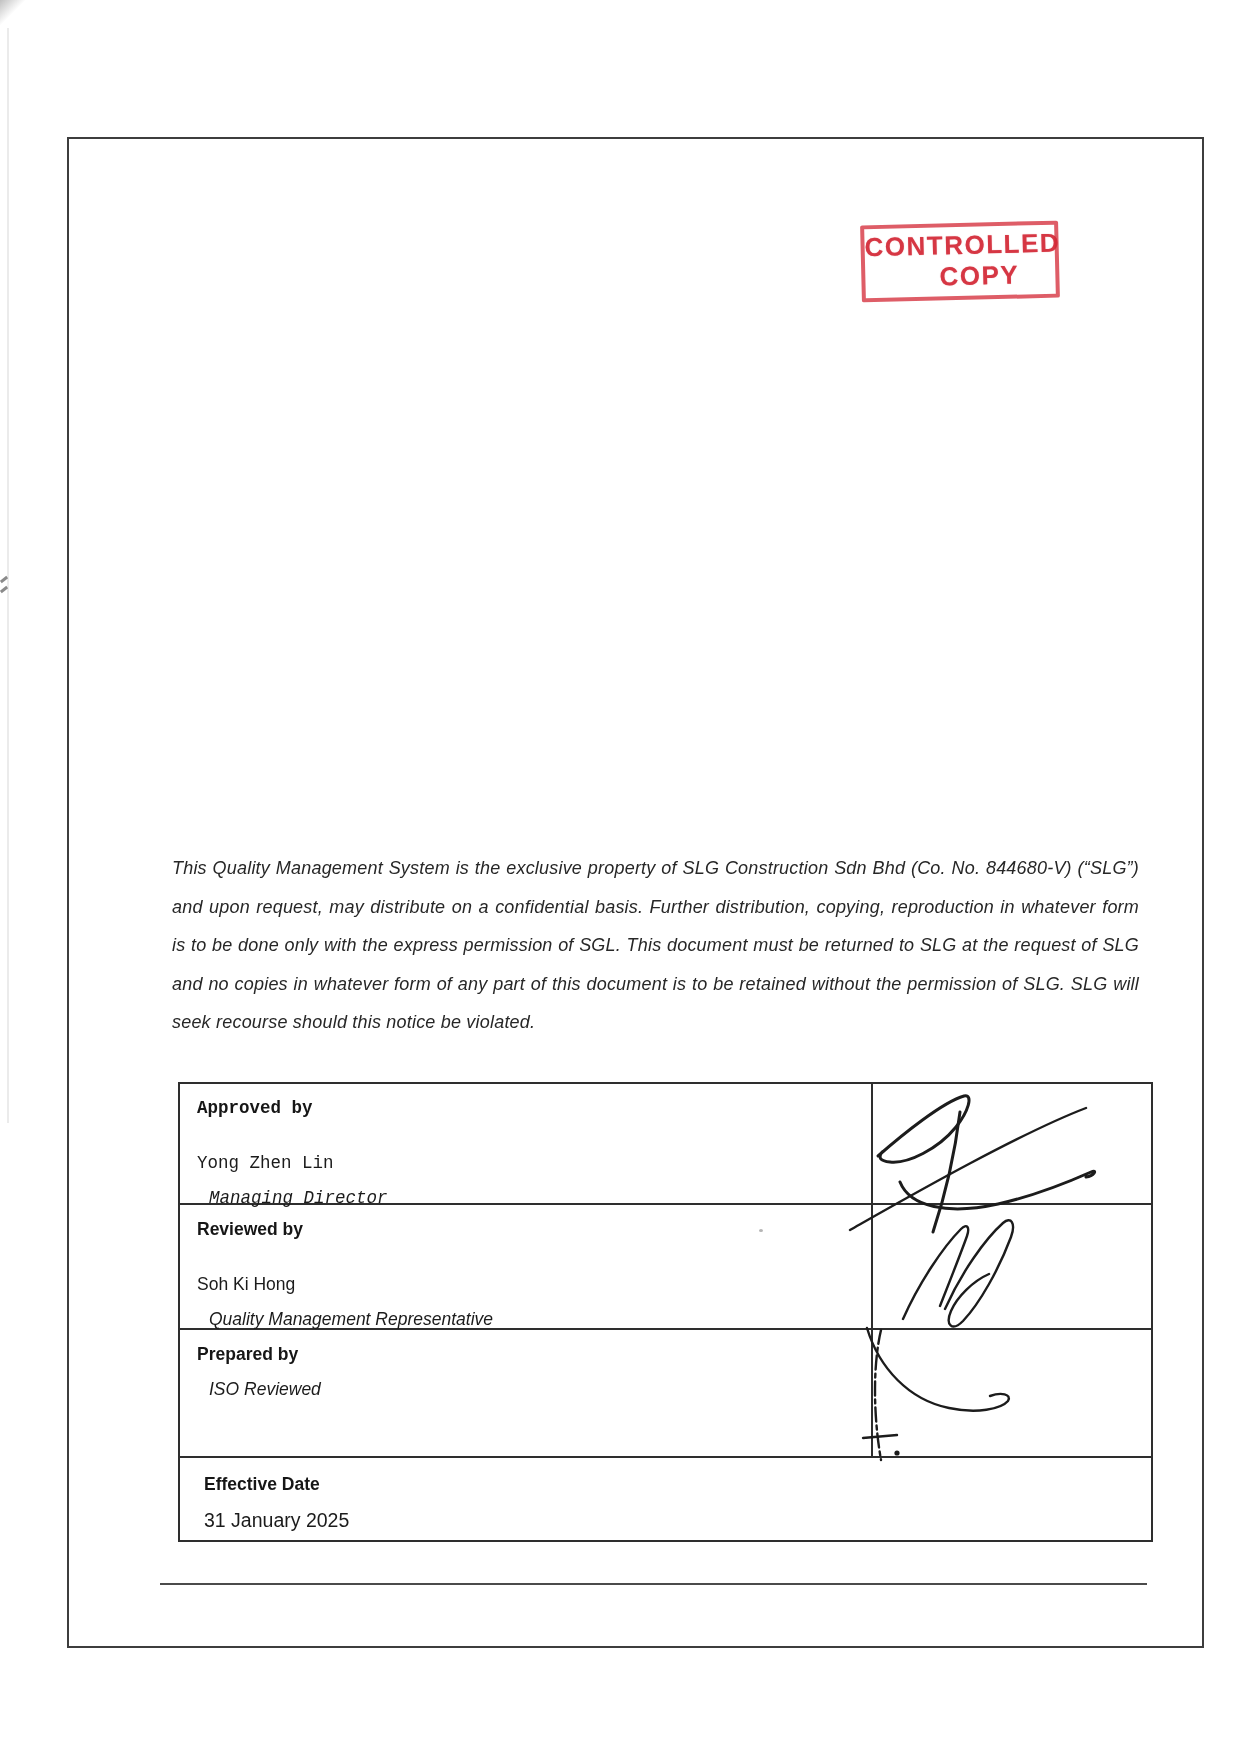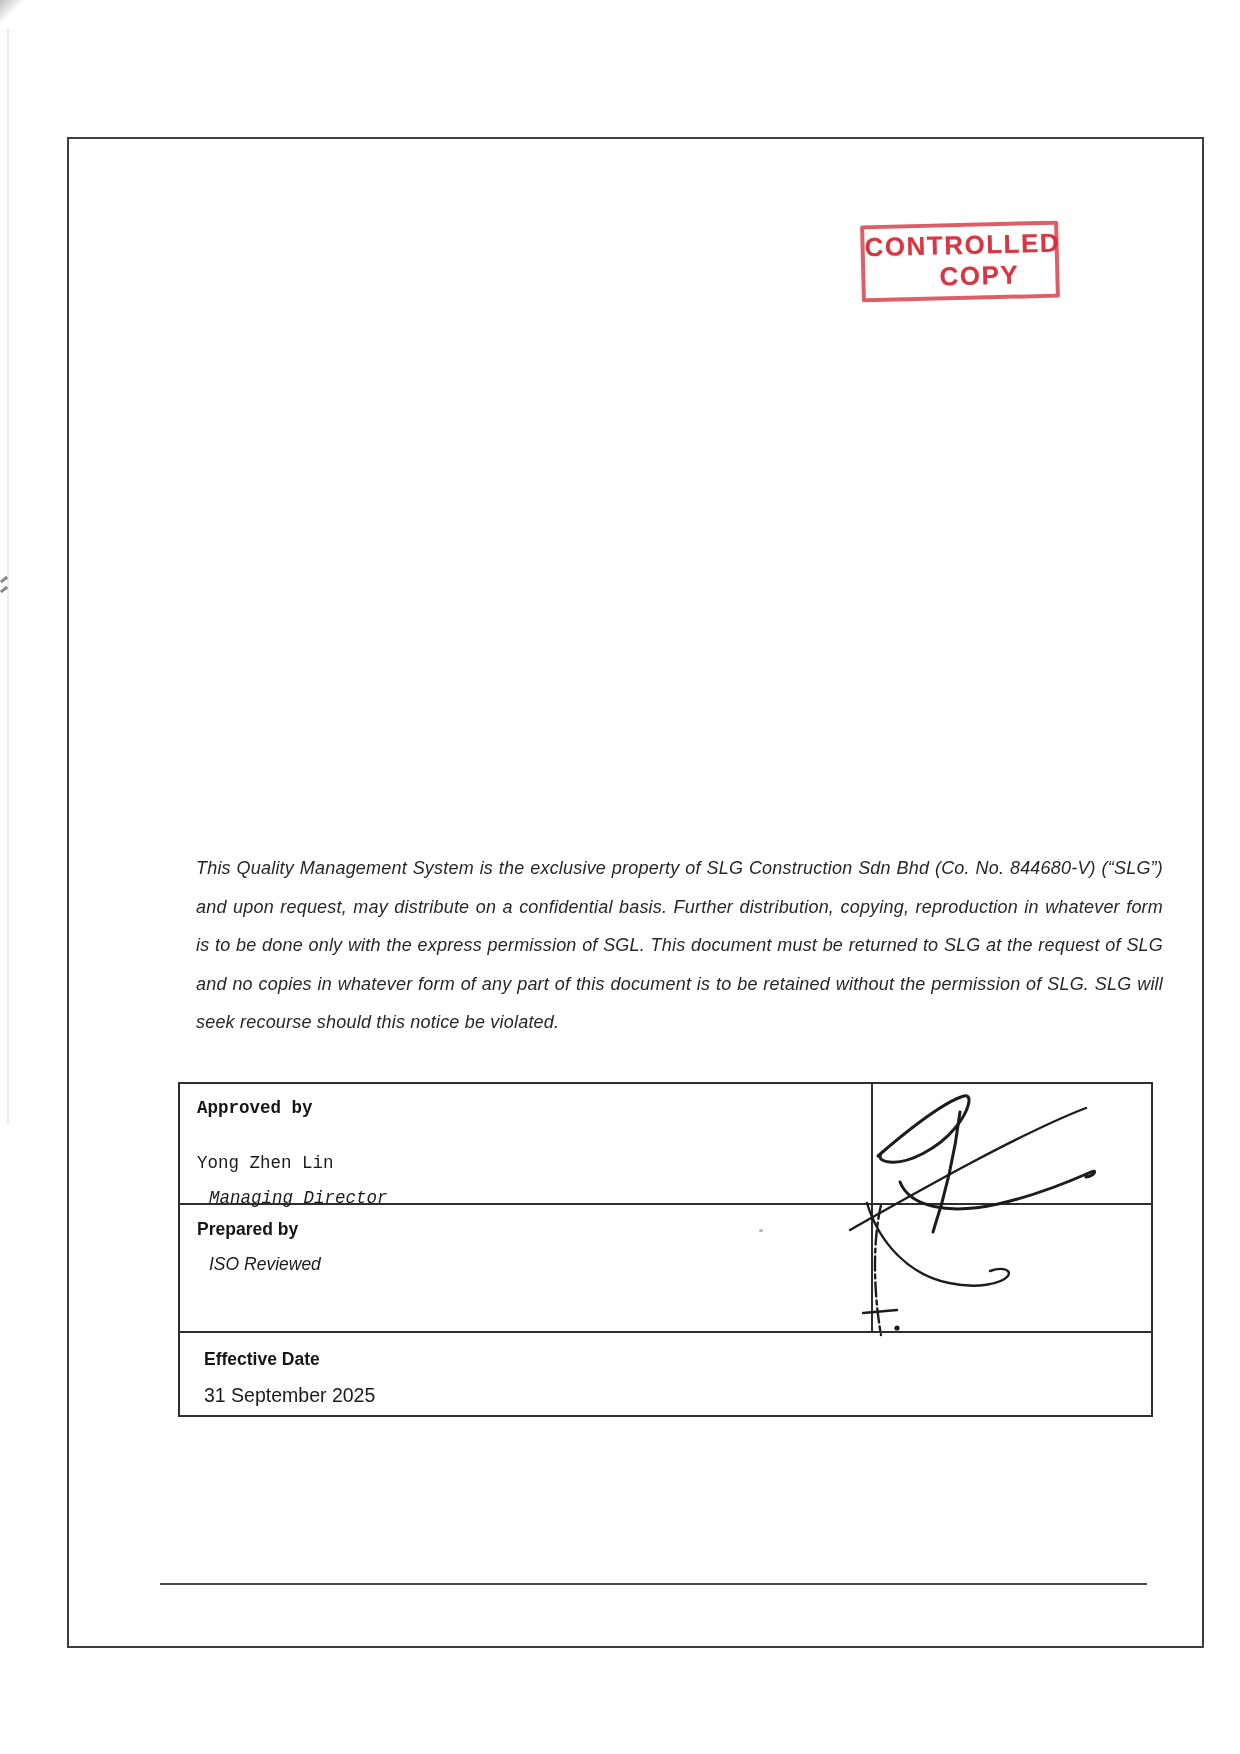--- a/index.html
+++ b/index.html
@@ -34,21 +34,21 @@
     text-align:center;padding-top:3px;
   }
   .stamp-line{
     font-weight:bold;font-size:26px;line-height:31px;letter-spacing:1.5px;
     color:rgba(211,40,53,.88);text-shadow:0 0 1px rgba(211,40,53,.45);
   }
   .stamp-line.second{margin-left:38px;}
 
   
   .notice{
-    left:196px;top:831px;width:967px;
+    left:172px;top:831px;width:967px;
     font-style:italic;font-size:18px;line-height:38.5px;
     text-align:justify;color:#272727;letter-spacing:.2px;
   }
 
   
   .approval-table{
     left:178px;top:1082px;width:975px;
     border:2px solid #2e2e2e;box-sizing:border-box;background:transparent;
   }
   .trow{display:flex;border-bottom:2px solid #2e2e2e;}
@@ -100,38 +100,51 @@
     <div class="cell-r">
       <svg class="sig sig1" width="300" height="160" viewBox="0 0 300 160">
         <path d="M30,74 C55,52 95,20 116,14 C126,12 120,30 108,45 C90,67 60,82 42,80 C32,79 30,76 34,70"></path>
         <path d="M112,30 C108,62 100,105 85,150"></path>
         <path class="thin" d="M2,148 C55,118 170,52 238,26"></path>
         <path d="M52,100 C62,125 100,133 150,122 C190,113 225,98 243,90 C250,87 246,94 238,95"></path>
       </svg>
     </div>
   </div>
 
+  <div class="trow r2">
+    <div class="cell-l">
+      <div class="lbl">Reviewed by</div>
+      <div class="nm">Soh Ki Hong</div>
+      <div class="ttl">Quality Management Representative</div>
+    </div>
+    <div class="cell-r">
+      <svg class="sig sig2" width="145" height="120" viewBox="0 0 145 120">
+        <path class="thin" d="M8,108 C24,72 48,36 66,18 C72,12 75,16 72,25 C66,42 54,72 45,95"></path>
+        <path class="thin" d="M50,98 C66,62 90,28 108,12 C116,5 121,12 116,26 C104,58 85,92 68,110 C57,121 50,114 56,100 C62,86 78,70 94,63"></path>
+      </svg>
+    </div>
+  </div>
 
   <div class="trow r3">
     <div class="cell-l">
       <div class="lbl">Prepared by</div>
       <div class="ttl">ISO Reviewed</div>
     </div>
     <div class="cell-r">
       <svg class="sig sig3" width="190" height="150" viewBox="0 0 190 150">
         <path class="thin" d="M30,8 C22,42 22,92 30,138" stroke-dasharray="14 4 4 4"></path>
         <path class="thin" d="M16,6 C28,46 58,78 98,86 C126,92 150,87 157,79 C161,72 150,70 139,74"></path>
         <path class="thin" d="M12,116 L46,113"></path>
         <circle cx="46" cy="131" r="2.6" fill="#1c1c1c" stroke="none"></circle>
       </svg>
     </div>
   </div>
 
   <div class="trow r4 last">
     <div class="cell-full">
       <div class="lbl">Effective Date</div>
-      <div class="eff-val">31 September 2025</div>
+      <div class="eff-val">31 January 2025</div>
     </div>
   </div>
 
 </div>
 
 <div class="abs footer-rule"></div>
 
 </body></html>

